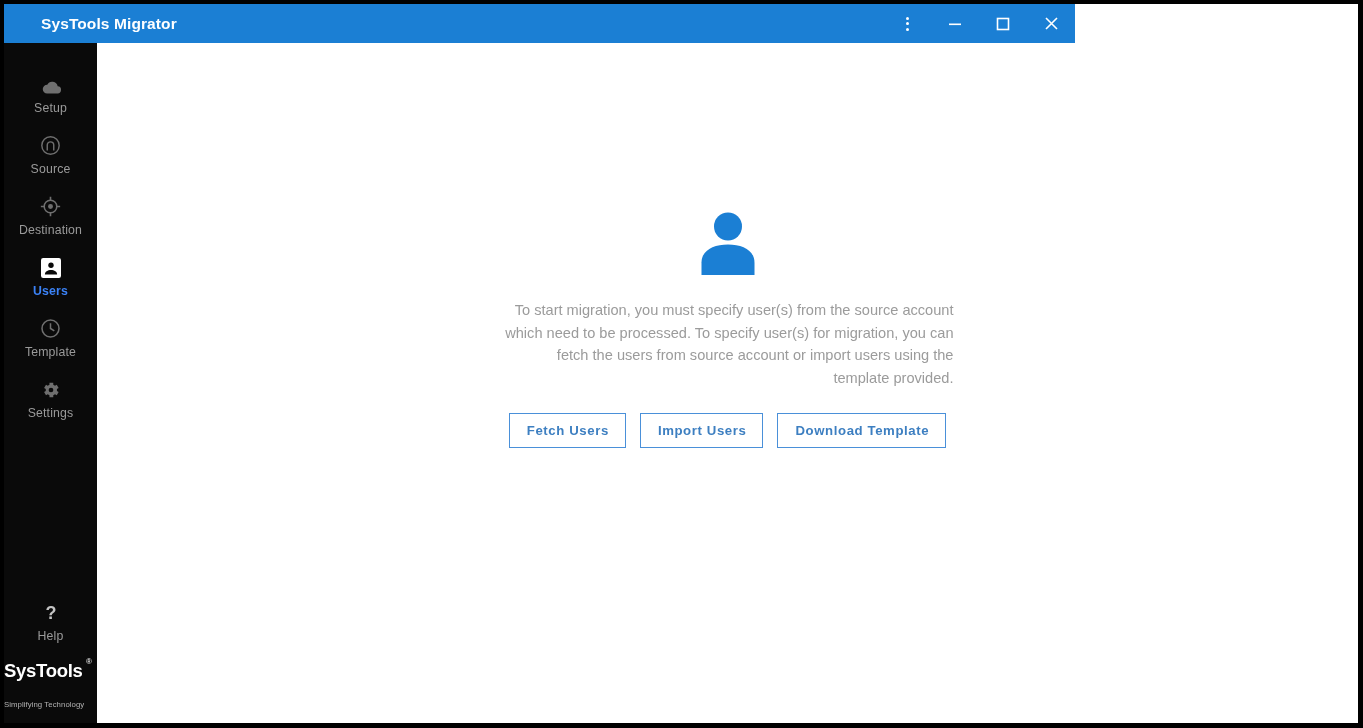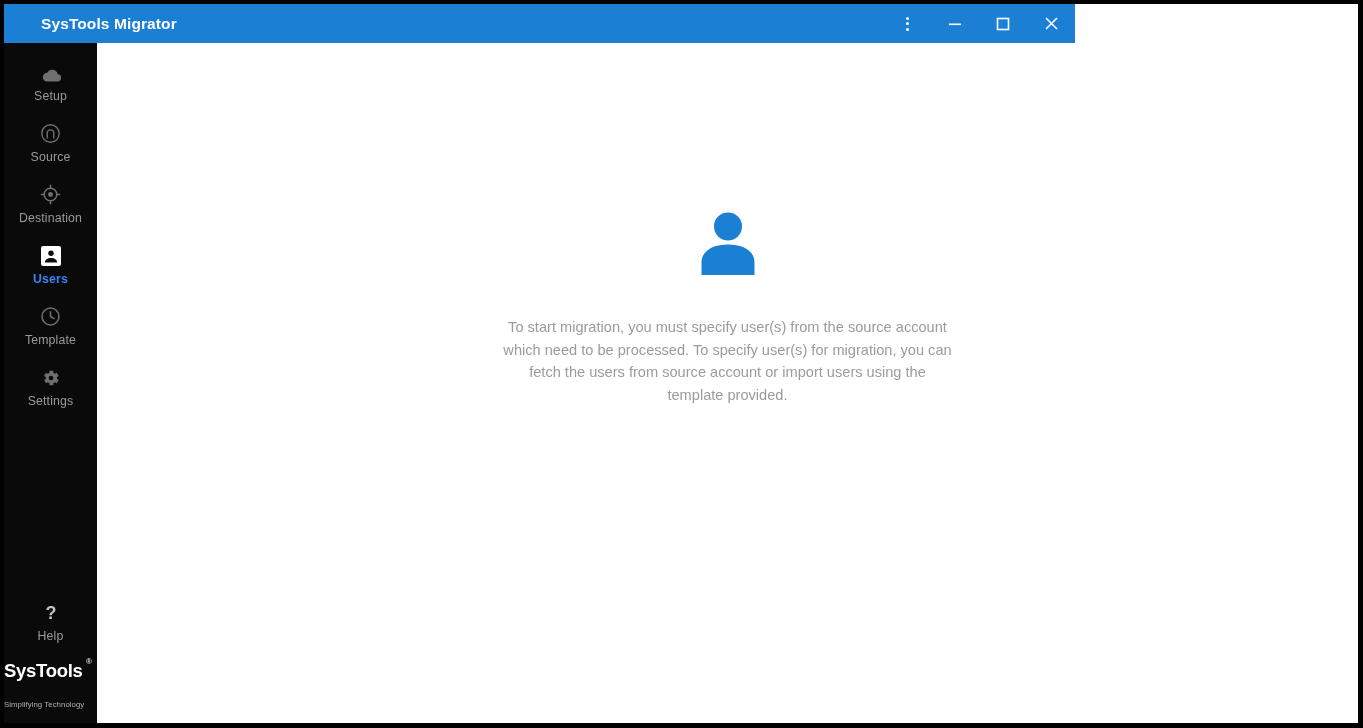--- a/index.html
+++ b/index.html
@@ -50,21 +50,21 @@
   .dots { display: flex; flex-direction: column; gap: 2.5px; align-items: center; }
   .dots i { width: 3px; height: 3px; background: #fff; border-radius: 50%; display: block; }
 
   
   .sidebar {
     position: absolute;
     left: 0; top: 39px;
     width: 93px; height: 680px;
     background: #0a0a0a;
   }
-  .nav-top { padding-top: 12px; }
+  .nav-top { padding-top: 24px; }
   .nav-item {
     width: 93px;
     padding: 6px 0 7px 0;
     display: flex;
     flex-direction: column;
     align-items: center;
     margin-bottom: 6px;
   }
   .nav-ico {
     height: 22px;
@@ -135,26 +135,26 @@
     left: 0; top: 0;
     width: 1261px;
     padding-top: 162px;
     display: flex;
     flex-direction: column;
     align-items: center;
   }
   .hero-icon { width: 70px; height: 70px; color: #1b7fd4; }
   .hero-icon svg { display: block; width: 70px; height: 70px; }
   .blurb {
-    margin-top: 41px;
+    margin-top: 24px;
     width: 452px;
     color: #9b9b9b;
     font-size: 14.6px;
     line-height: 22.5px;
-    text-align: center;
+    text-align: right;
   }
   .btn-row {
     margin-top: 24px;
     display: flex;
     gap: 14px;
     align-items: center;
   }
   .obtn {
     border: 1px solid #4a90d9;
     background: #ffffff;
@@ -303,17 +303,22 @@
 
       <div class="hero-icon">
         <svg viewBox="0 0 70 70">
           <circle cx="35" cy="21.5" r="14" fill="#1b7fd4"></circle>
           <path d="M8.5 70 V57.5 C8.5 45.5 20.5 39.5 35 39.5 S61.5 45.5 61.5 57.5 V70 Z" fill="#1b7fd4"></path>
         </svg>
       </div>
 
       <div class="blurb">To start migration, you must specify user(s) from the source account which need to be processed. To specify user(s) for migration, you can fetch the users from source account or import users using the template provided.</div>
 
+      <div class="btn-row">
+        <button class="obtn">Fetch Users</button>
+        <button class="obtn">Import Users</button>
+        <button class="obtn">Download Template</button>
+      </div>
 
     </div>
   </div>
 
 </div>
 
 </body></html>

